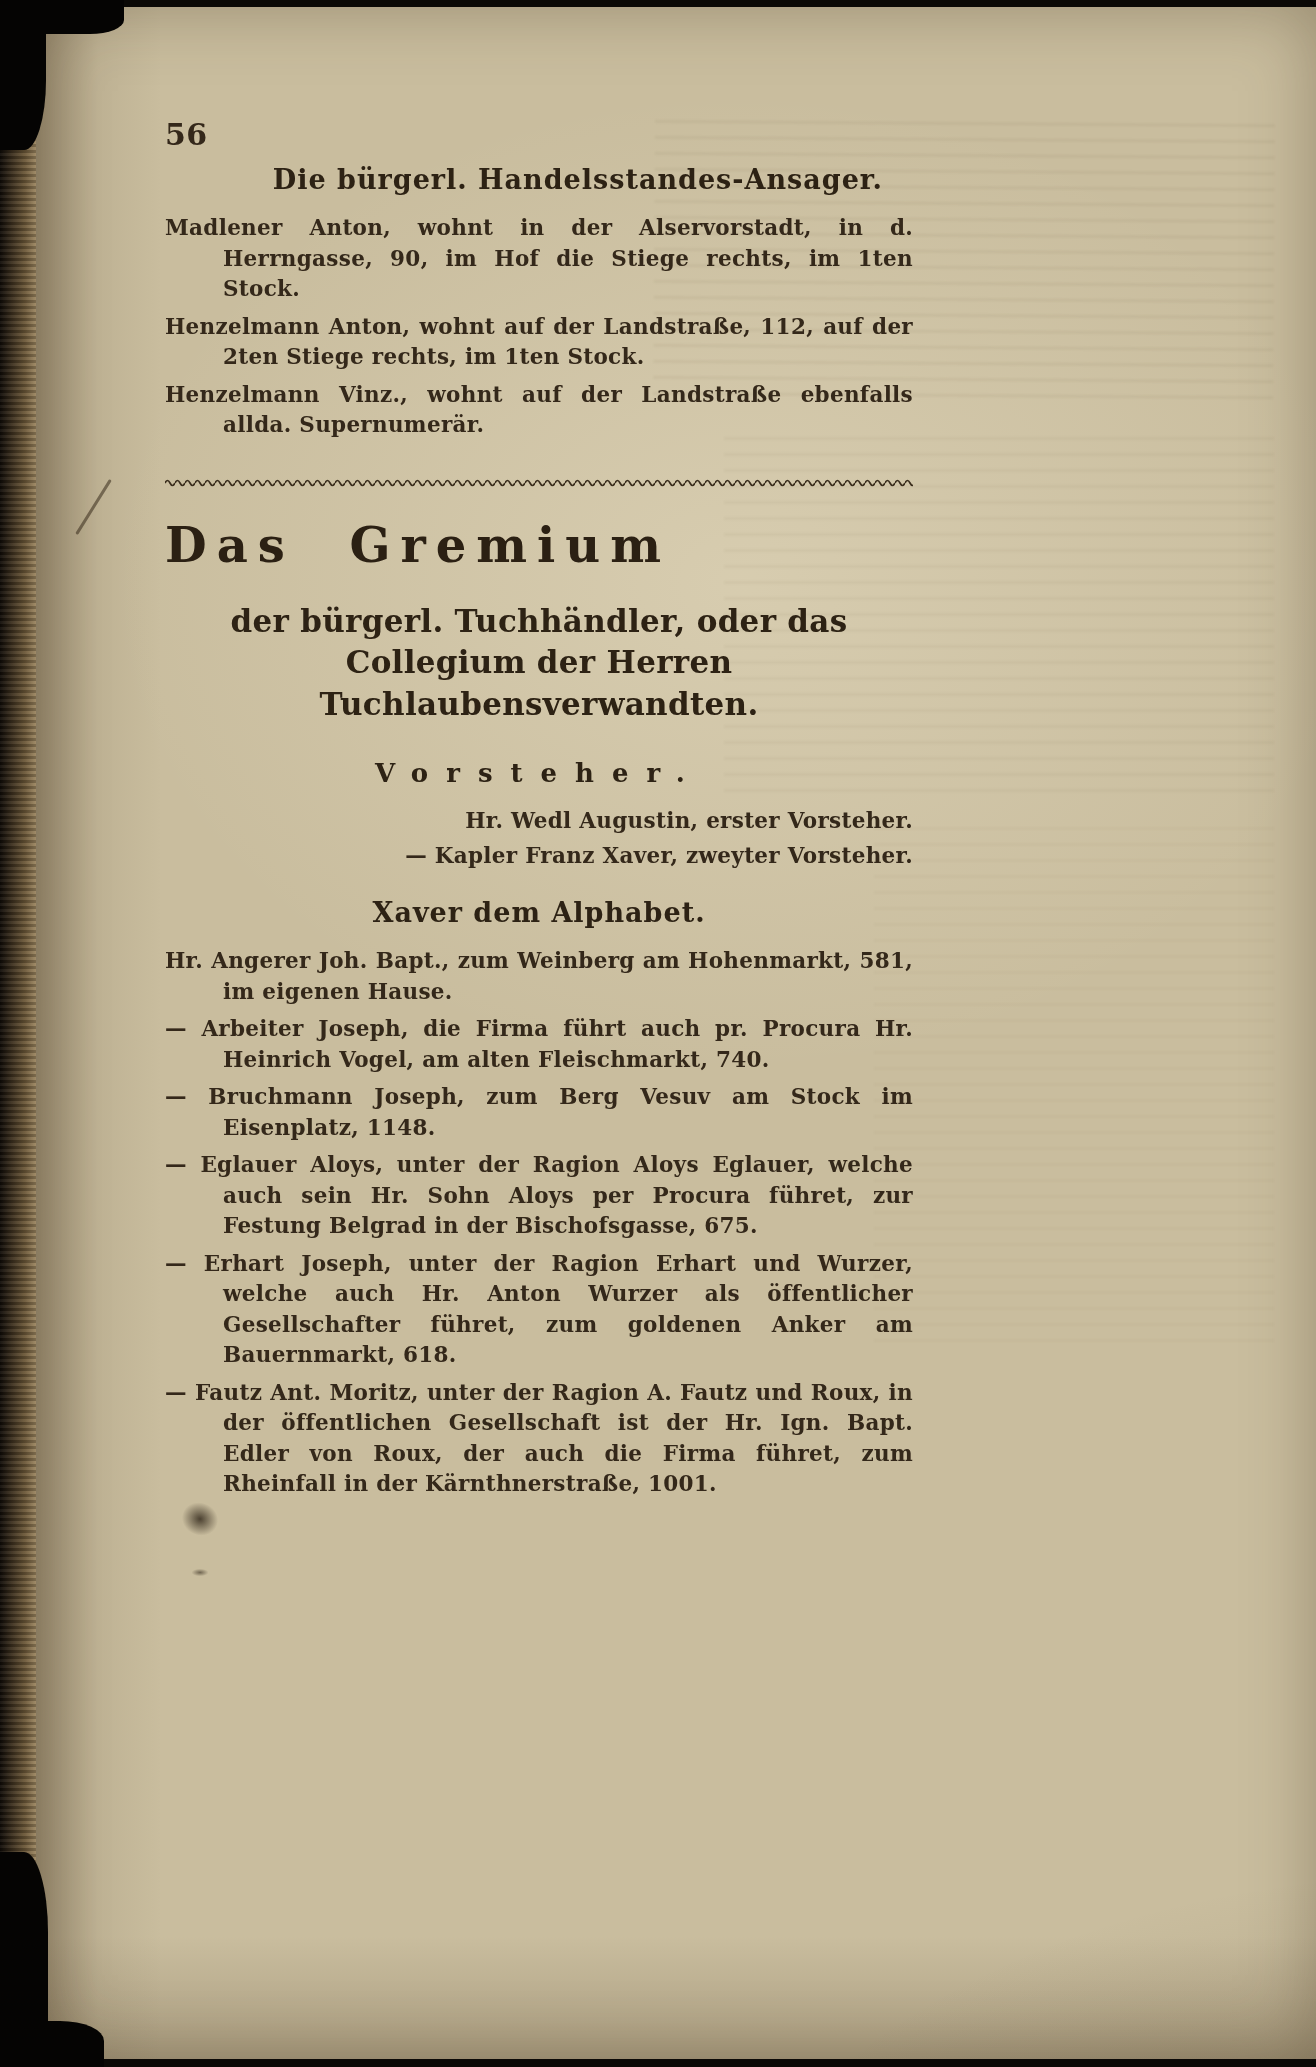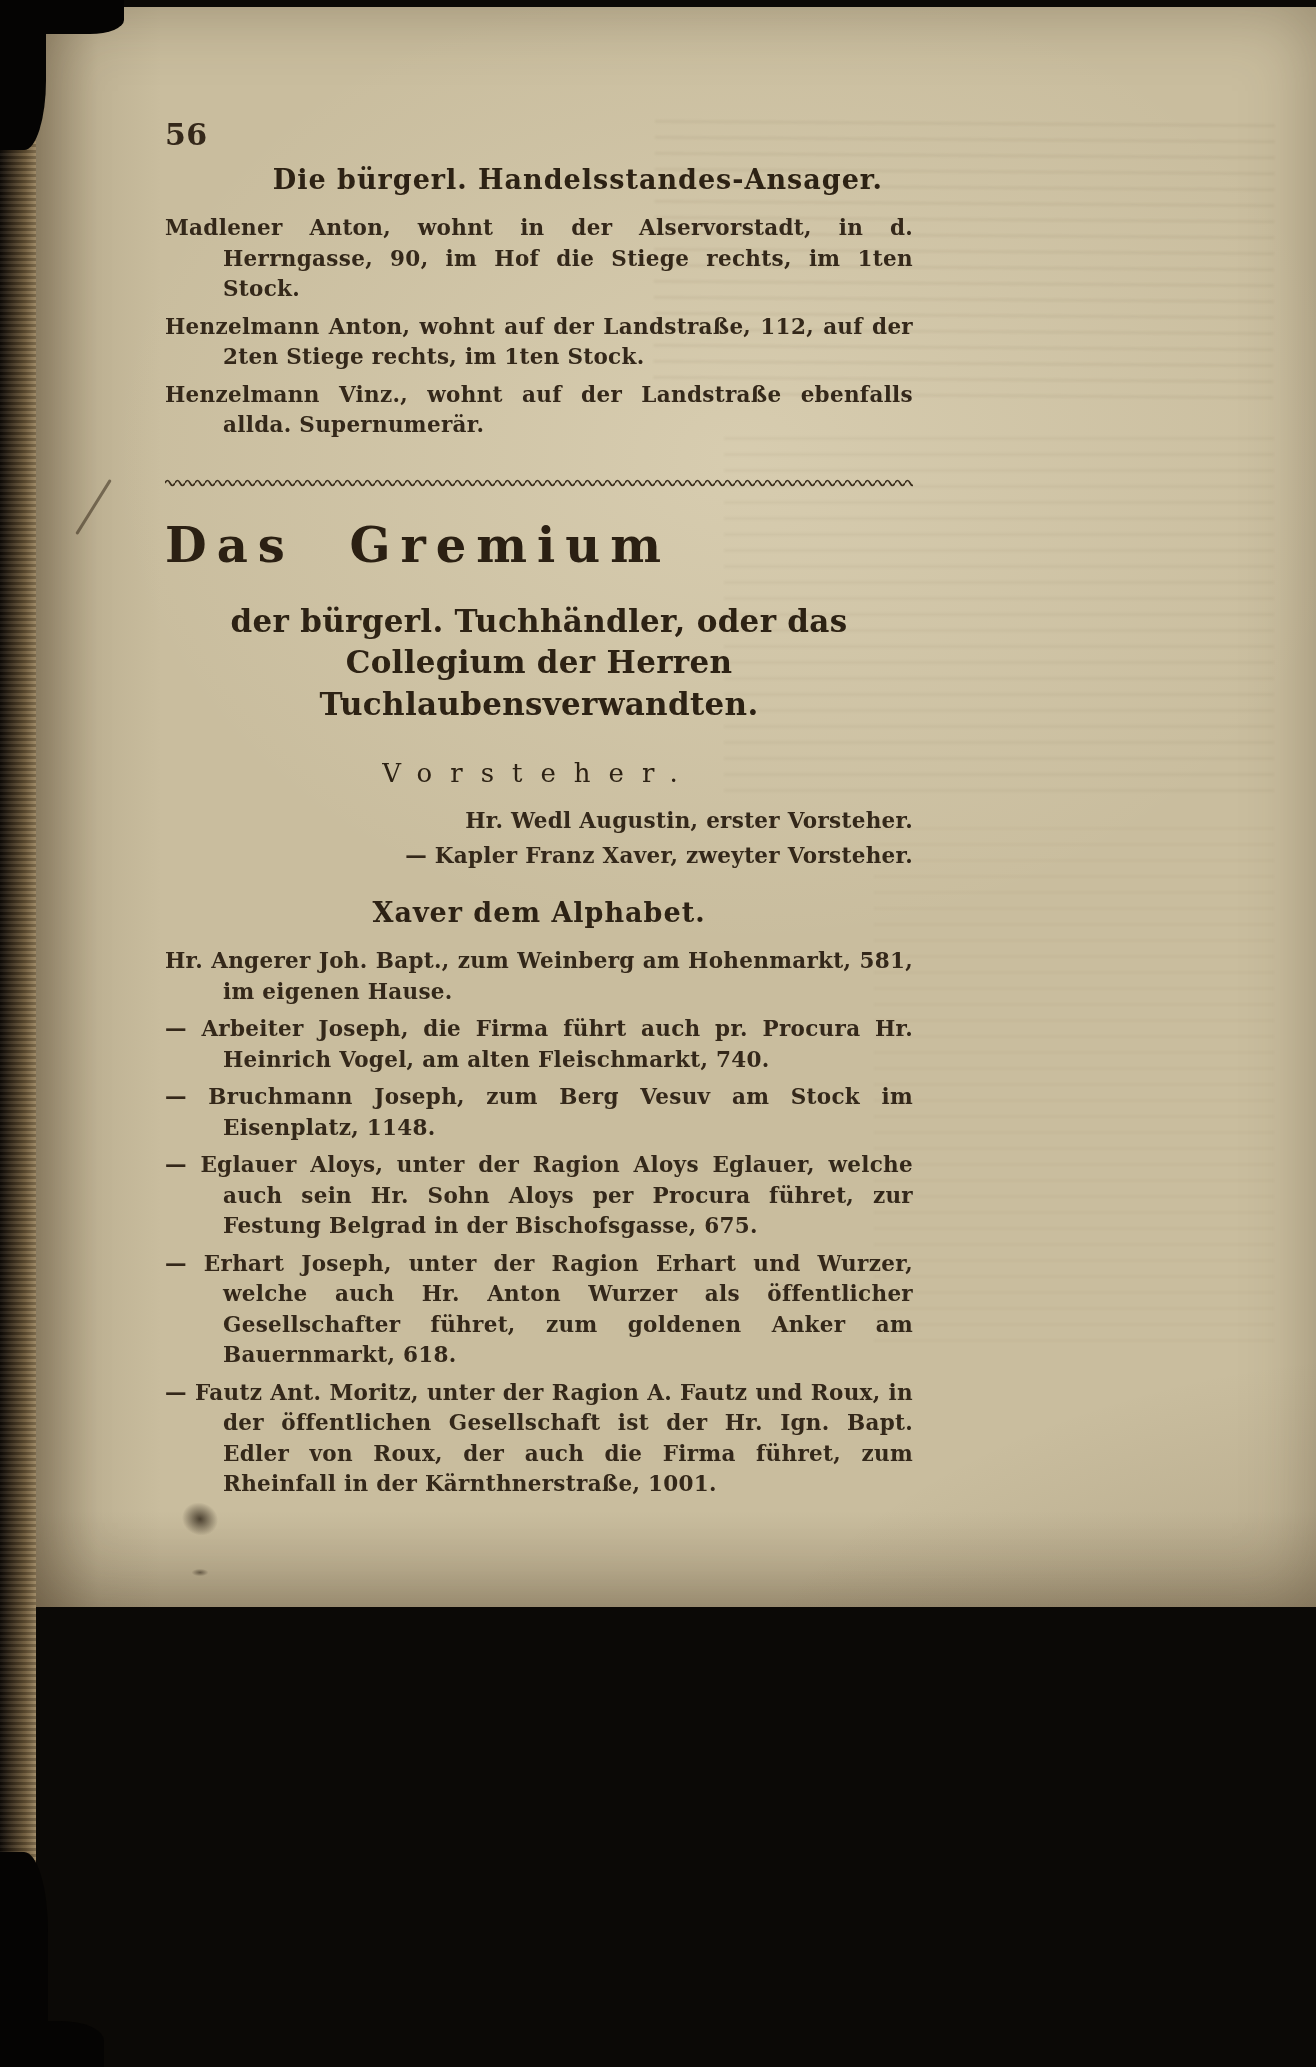--- a/index.html
+++ b/index.html
@@ -7,21 +7,21 @@
   body {
     width: 1316px; height: 2067px;
     position: relative;
     background: #0b0906;
     font-family: "DejaVu Serif", "Liberation Serif", serif;
     overflow: hidden;
   }
 
   
   .page {
-    position: absolute; left: 34px; top: 7px; width: 1282px; height: 1600px;
+    position: absolute; left: 34px; top: 7px; width: 1282px; height: 2052px;
     background:
       radial-gradient(ellipse 900px 700px at 55% 28%, rgba(248,240,216,.30), rgba(248,240,216,0) 70%),
       radial-gradient(ellipse 1400px 900px at 110% 115%, rgba(80,62,38,.30), rgba(80,62,38,0) 55%),
       linear-gradient(90deg, rgba(70,52,30,.38) 0%, rgba(70,52,30,.08) 5%, rgba(70,52,30,0) 10%),
       linear-gradient(0deg, rgba(70,52,30,.22) 0%, rgba(70,52,30,0) 6%),
       #c9bd9e;
     box-shadow: inset 0 0 70px rgba(60,45,25,.35);
   }
 
   
@@ -86,21 +86,21 @@
   .gremium-title {
     font-size: 48px; letter-spacing: 10px; word-spacing: 28px;
     margin: 26px 0 28px 0; font-weight: bold; color: #2b2013;
   }
   .gremium-subtitle {
     text-align: center; font-size: 31px; line-height: 1.35;
     margin: 0 0 32px 0; font-weight: bold; color: #2d2214;
   }
   .vorsteher-heading {
     text-align: center; font-size: 26px; letter-spacing: 18px;
-    margin: 14px 0 18px 0; font-weight: normal; color: #2d2214;
+    margin: 14px 0 18px 0; font-weight: bold; color: #2d2214;
   }
   .alphabet-heading {
     text-align: center; font-size: 27px; letter-spacing: 1px;
     margin: 26px 0 18px 0; font-weight: bold; color: #2d2214;
   }
 </style>
 </head>
 <body>
 
 <div class="page">

